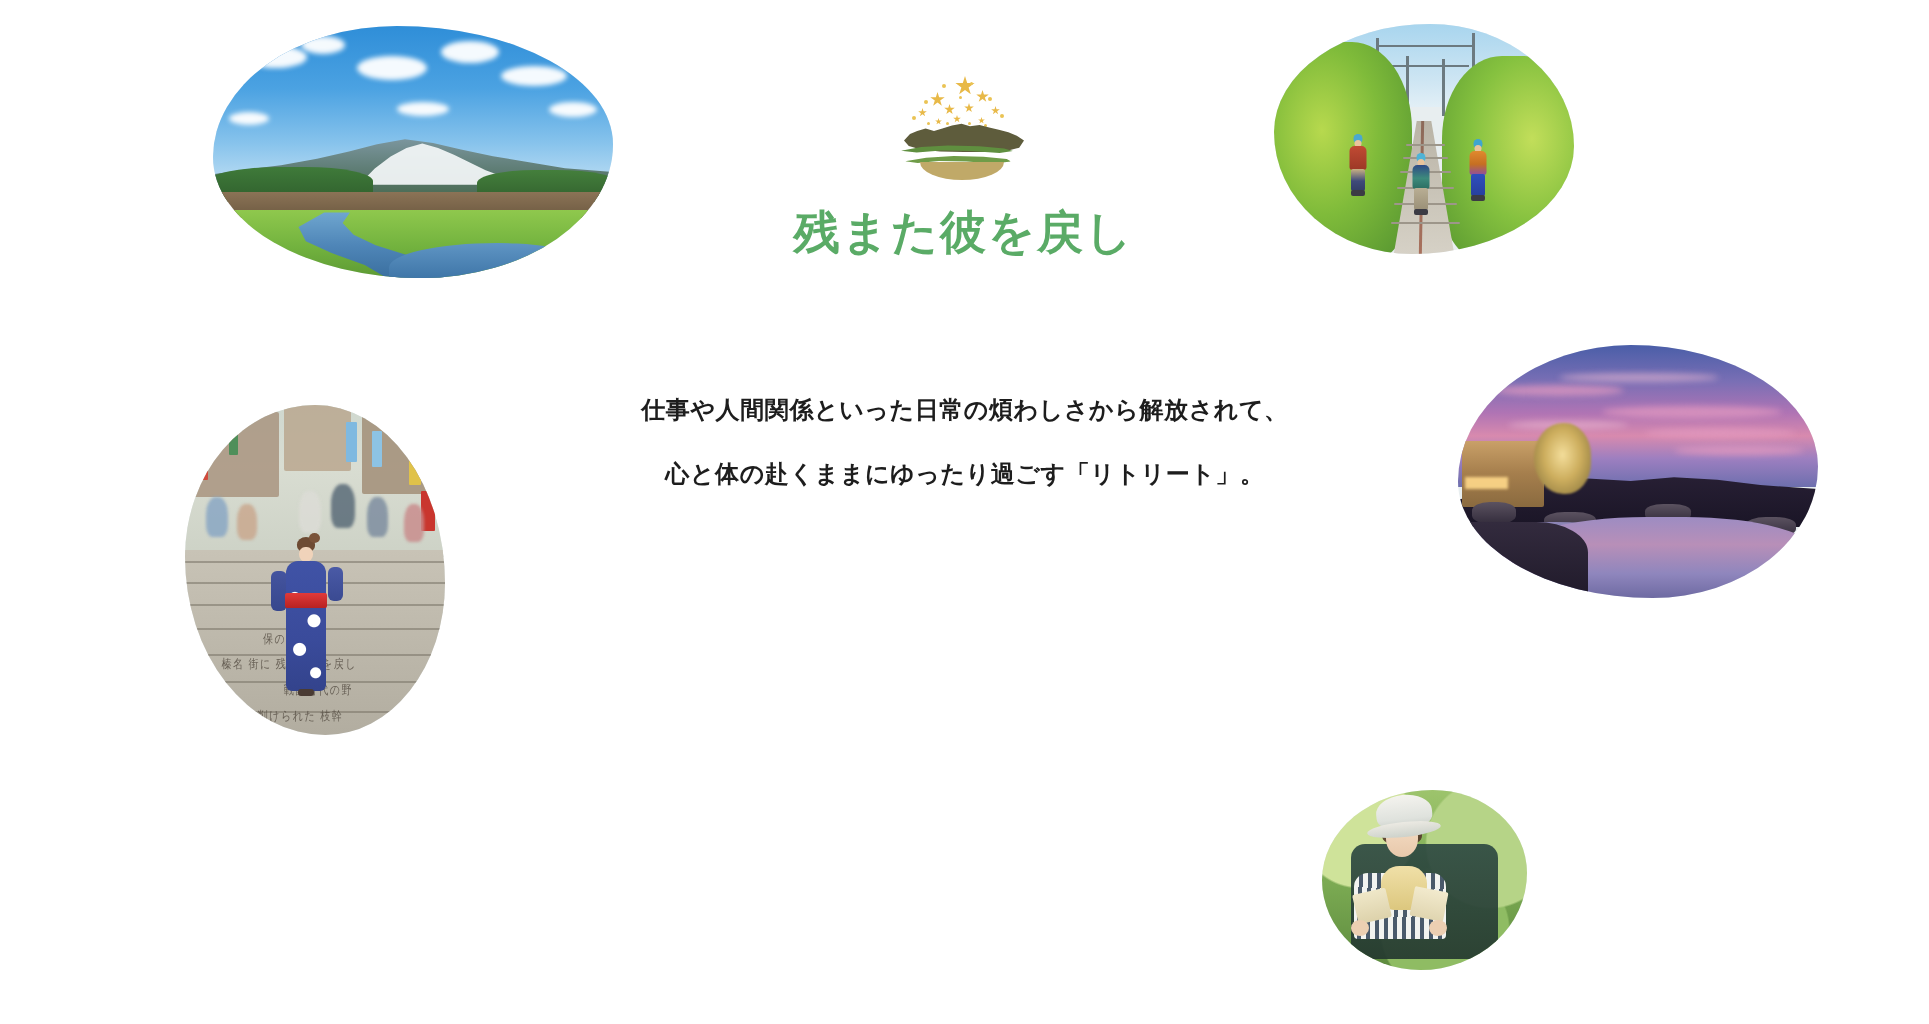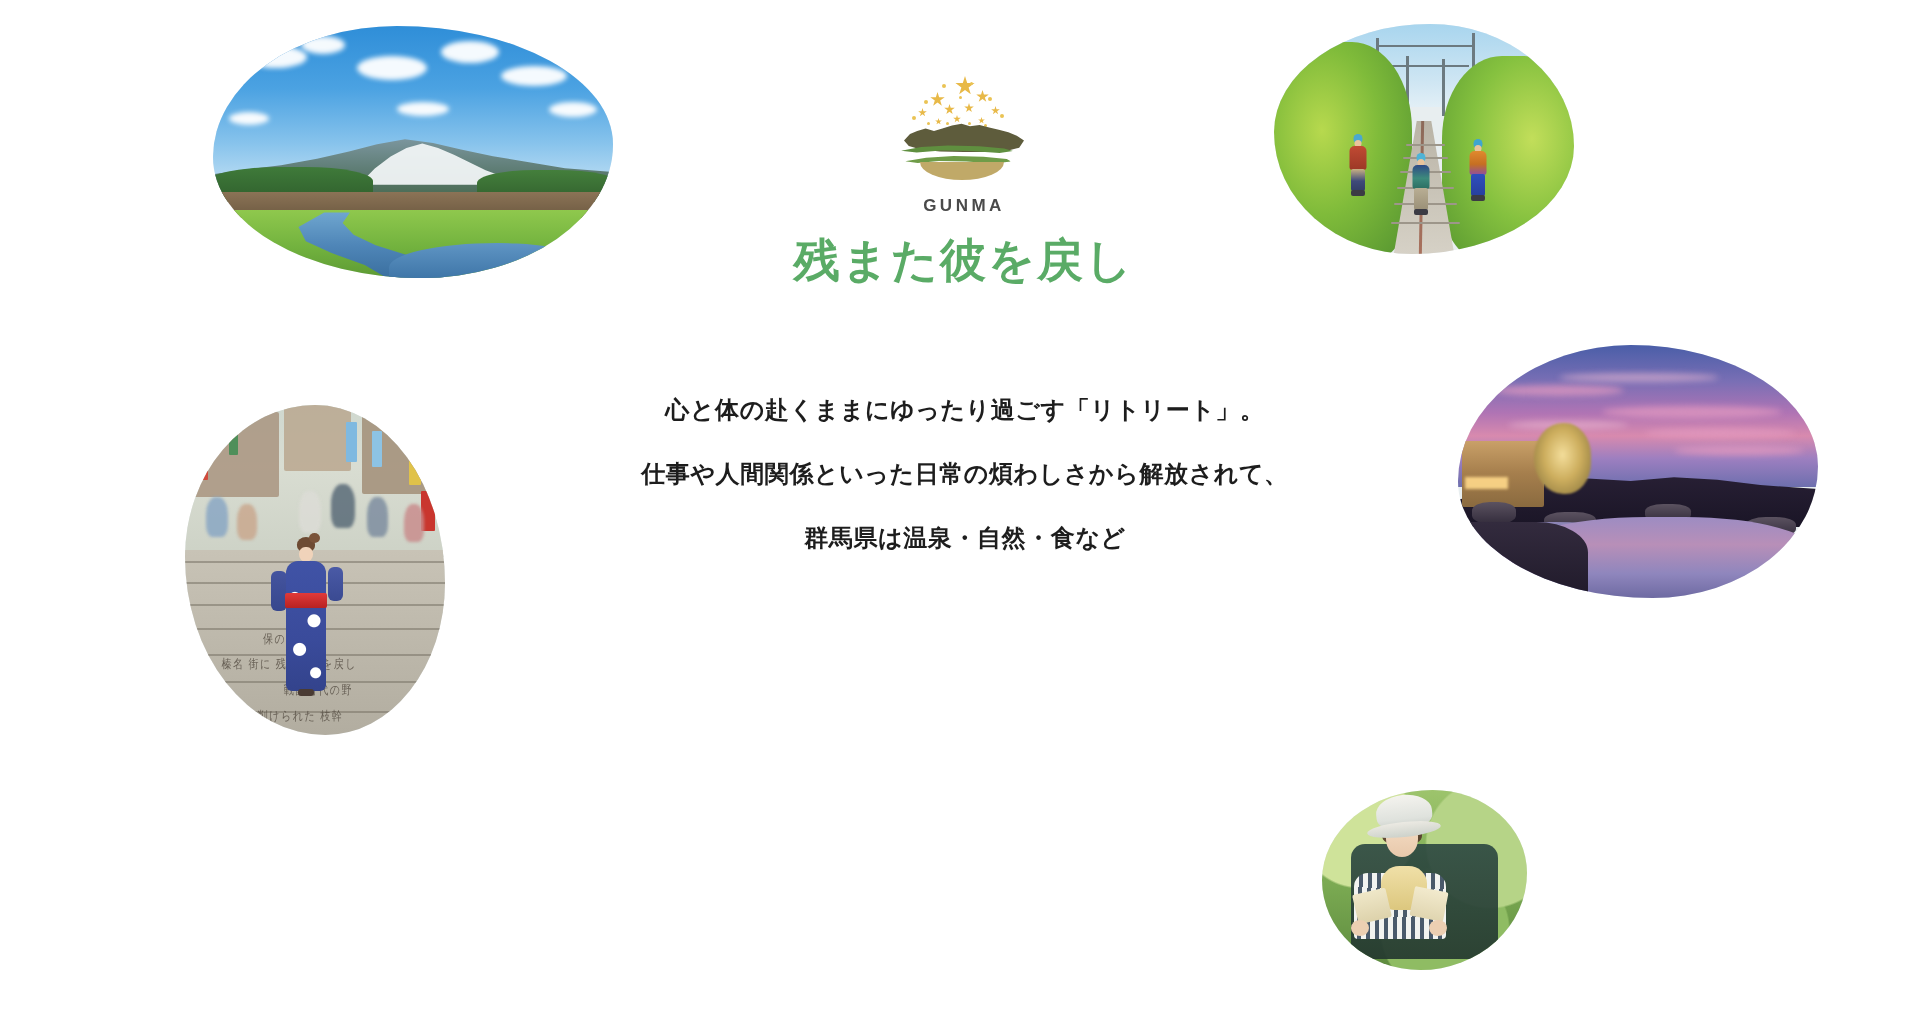--- a/index.html
+++ b/index.html
@@ -560,24 +560,22 @@
         <div class="dot" style="left:72px;top:52px;width:3px;height:3px;"></div>
         <div class="dot" style="left:31px;top:52px;width:3px;height:3px;"></div>
         <div class="dot" style="left:88px;top:54px;width:3px;height:3px;"></div>
       </div>
       <div class="mountain"></div>
       <div class="wave w1"></div>
       <div class="wave w2"></div>
       <div class="basin"></div>
     </div>
 
-    <div class="gunma-text">GUNMA</div>
 
     <div class="logo-jp">残また彼を戻し</div>
   </div>
 
   <div id="body-copy">
+    <div class="line">仕事や人間関係といった日常の煩わしさから解放されて、</div>
     <div class="line">心と体の赴くままにゆったり過ごす「リトリート」。</div>
-    <div class="line">仕事や人間関係といった日常の煩わしさから解放されて、</div>
-    <div class="line">群馬県は温泉・自然・食など</div>
   </div>
 
 </div>
 
 </body></html>

